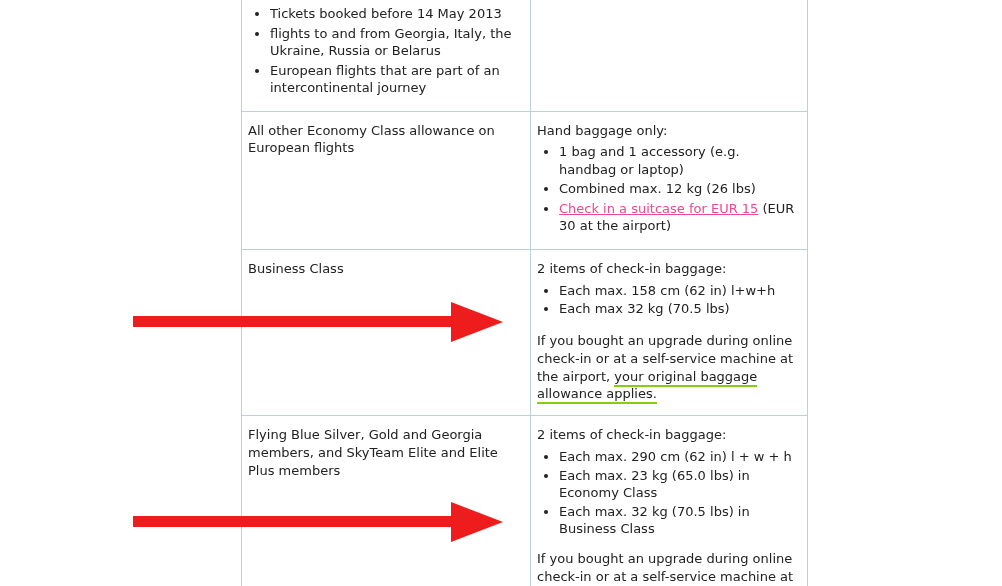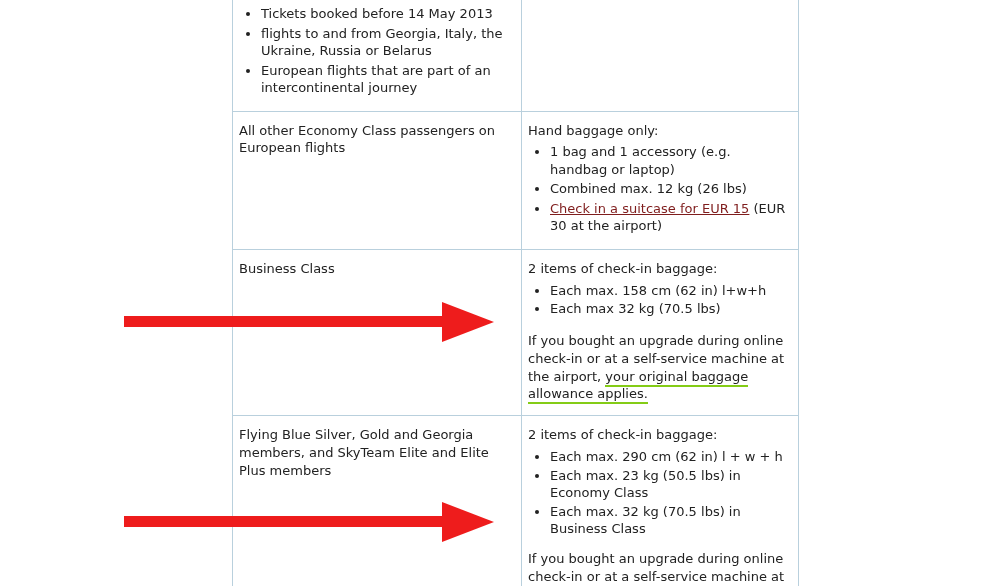--- a/index.html
+++ b/index.html
@@ -12,21 +12,21 @@
     height: 586px;
     font-family: "DejaVu Sans", sans-serif;
     font-size: 13px;
     color: #1a1a1a;
     position: relative;
     overflow: hidden;
   }
 
   .page {
     position: absolute;
-    left: 4px;
+    left: 13px;
     top: 0;
     width: 808px;
     height: 586px;
   }
 
   .baggage-table {
     position: absolute;
     left: 228px;
     top: -10px;
     width: 528px;
@@ -63,21 +63,21 @@
   }
   ul.items.tight li { margin-bottom: 1px; }
 
   .note {
     margin: 14px 0 0 0;
     line-height: 1.38;
   }
   .note.nospace { margin-top: 12px; }
 
   a.inline-link {
-    color: #7f1d1d;
+    color: #ec4899;
     text-decoration: underline;
   }
 
   
   .red-underline {
     border-bottom: 2px solid #84cc16;
     padding-bottom: 1px;
   }
 
   
@@ -125,21 +125,21 @@
             <li>Tickets booked before 14 May 2013</li>
             <li>flights to and from Georgia, Italy, the Ukraine, Russia or Belarus</li>
             <li>European flights that are part of an intercontinental journey</li>
           </ul>
         </td>
         <td class="col-right"></td>
       </tr>
 
       <tr>
         <td class="col-left">
-          <p class="cell-heading">All other Economy Class passengers on European flights</p>
+          <p class="cell-heading">All other Economy Class allowance on European flights</p>
         </td>
         <td class="col-right">
           <p class="cell-heading">Hand baggage only:</p>
           <ul class="items">
             <li>1 bag and 1 accessory (e.g. handbag or laptop)</li>
             <li>Combined max. 12 kg (26 lbs)</li>
             <li><a class="inline-link" href="#">Check in a suitcase for EUR 15</a><span> (EUR 30 at the airport)</span></li>
           </ul>
         </td>
       </tr>
@@ -159,21 +159,21 @@
       </tr>
 
       <tr>
         <td class="col-left">
           <p class="cell-heading">Flying Blue Silver, Gold and Georgia members, and SkyTeam Elite and Elite Plus members</p>
         </td>
         <td class="col-right">
           <p class="cell-heading">2 items of check-in baggage:</p>
           <ul class="items tight">
             <li>Each max. 290 cm (62 in) l + w + h</li>
-            <li>Each max. 23 kg (50.5 lbs) in Economy Class</li>
+            <li>Each max. 23 kg (65.0 lbs) in Economy Class</li>
             <li>Each max. 32 kg (70.5 lbs) in Business Class</li>
           </ul>
           <p class="note nospace">If you bought an upgrade during online check-in or at a self-service machine at the airport, your original baggage allowance applies.</p>
         </td>
       </tr>
     </tbody>
   </table>
 
   <div class="arrow arrow-1">
     <div class="shaft"></div>

